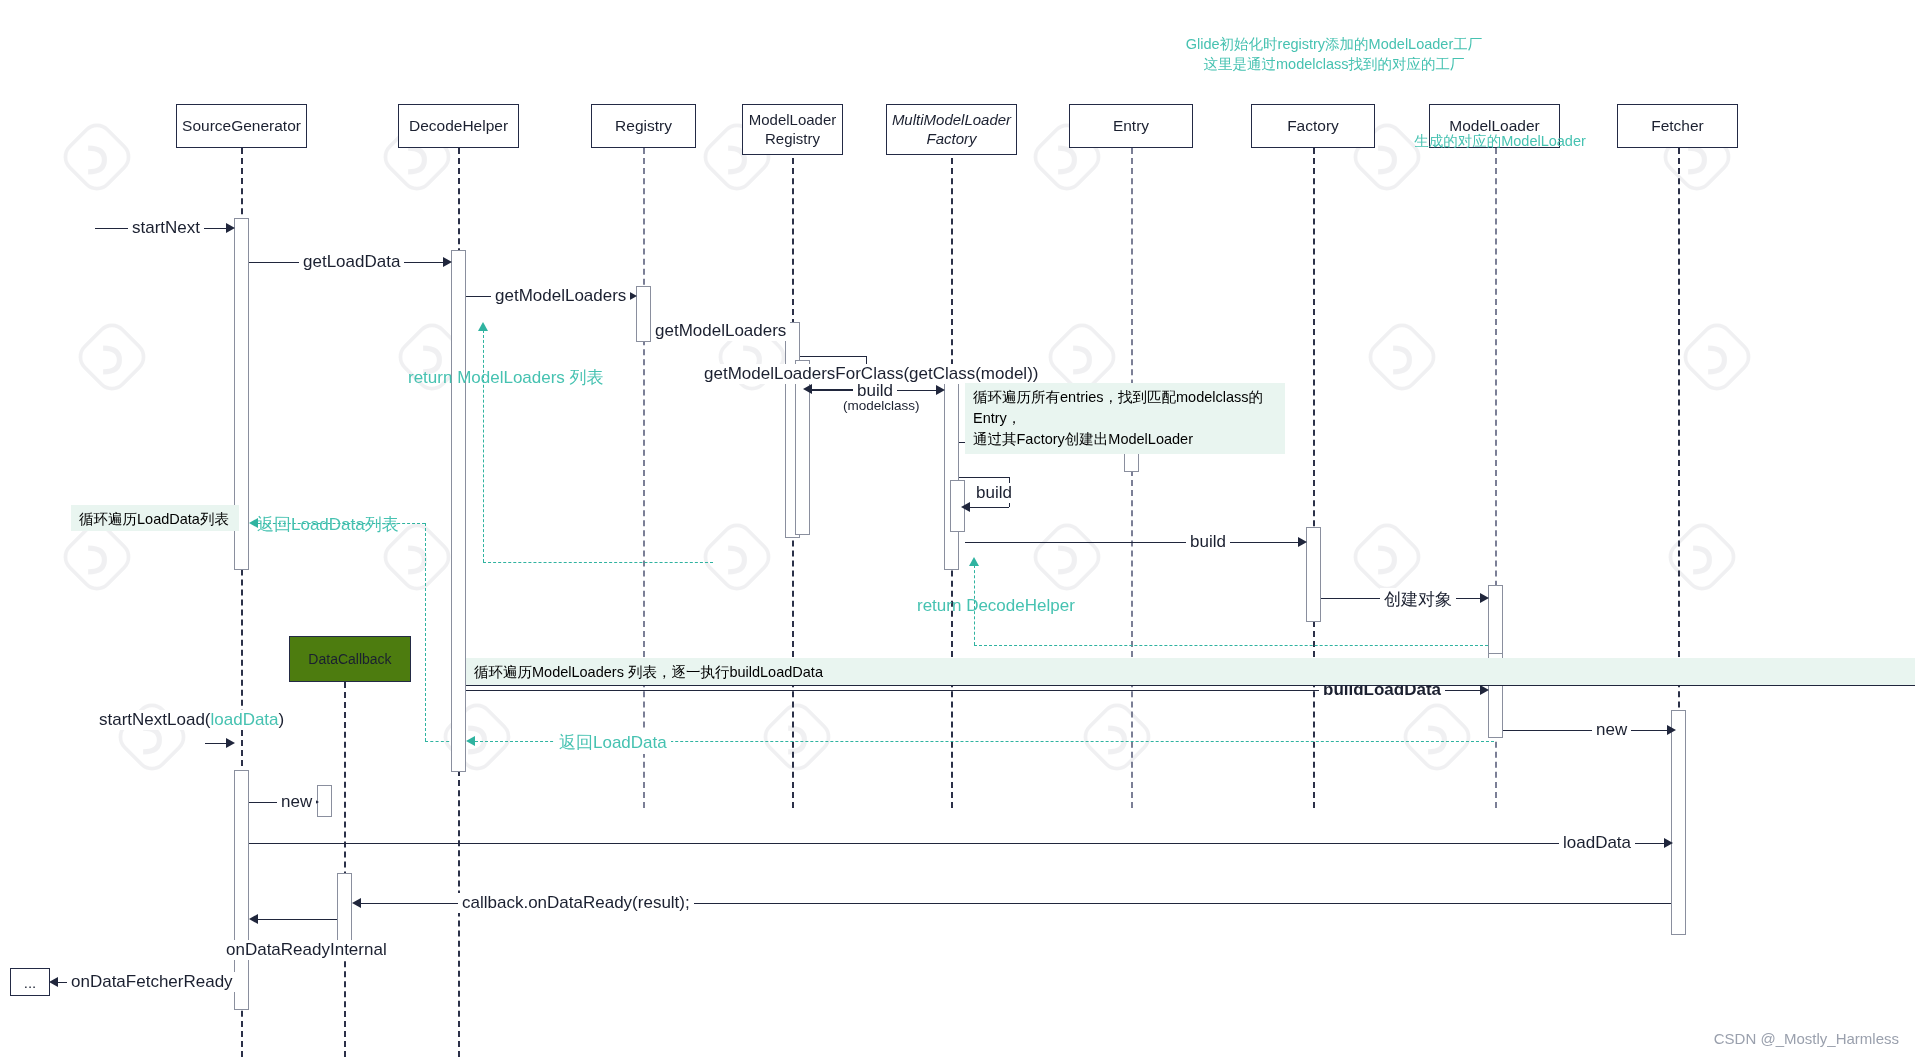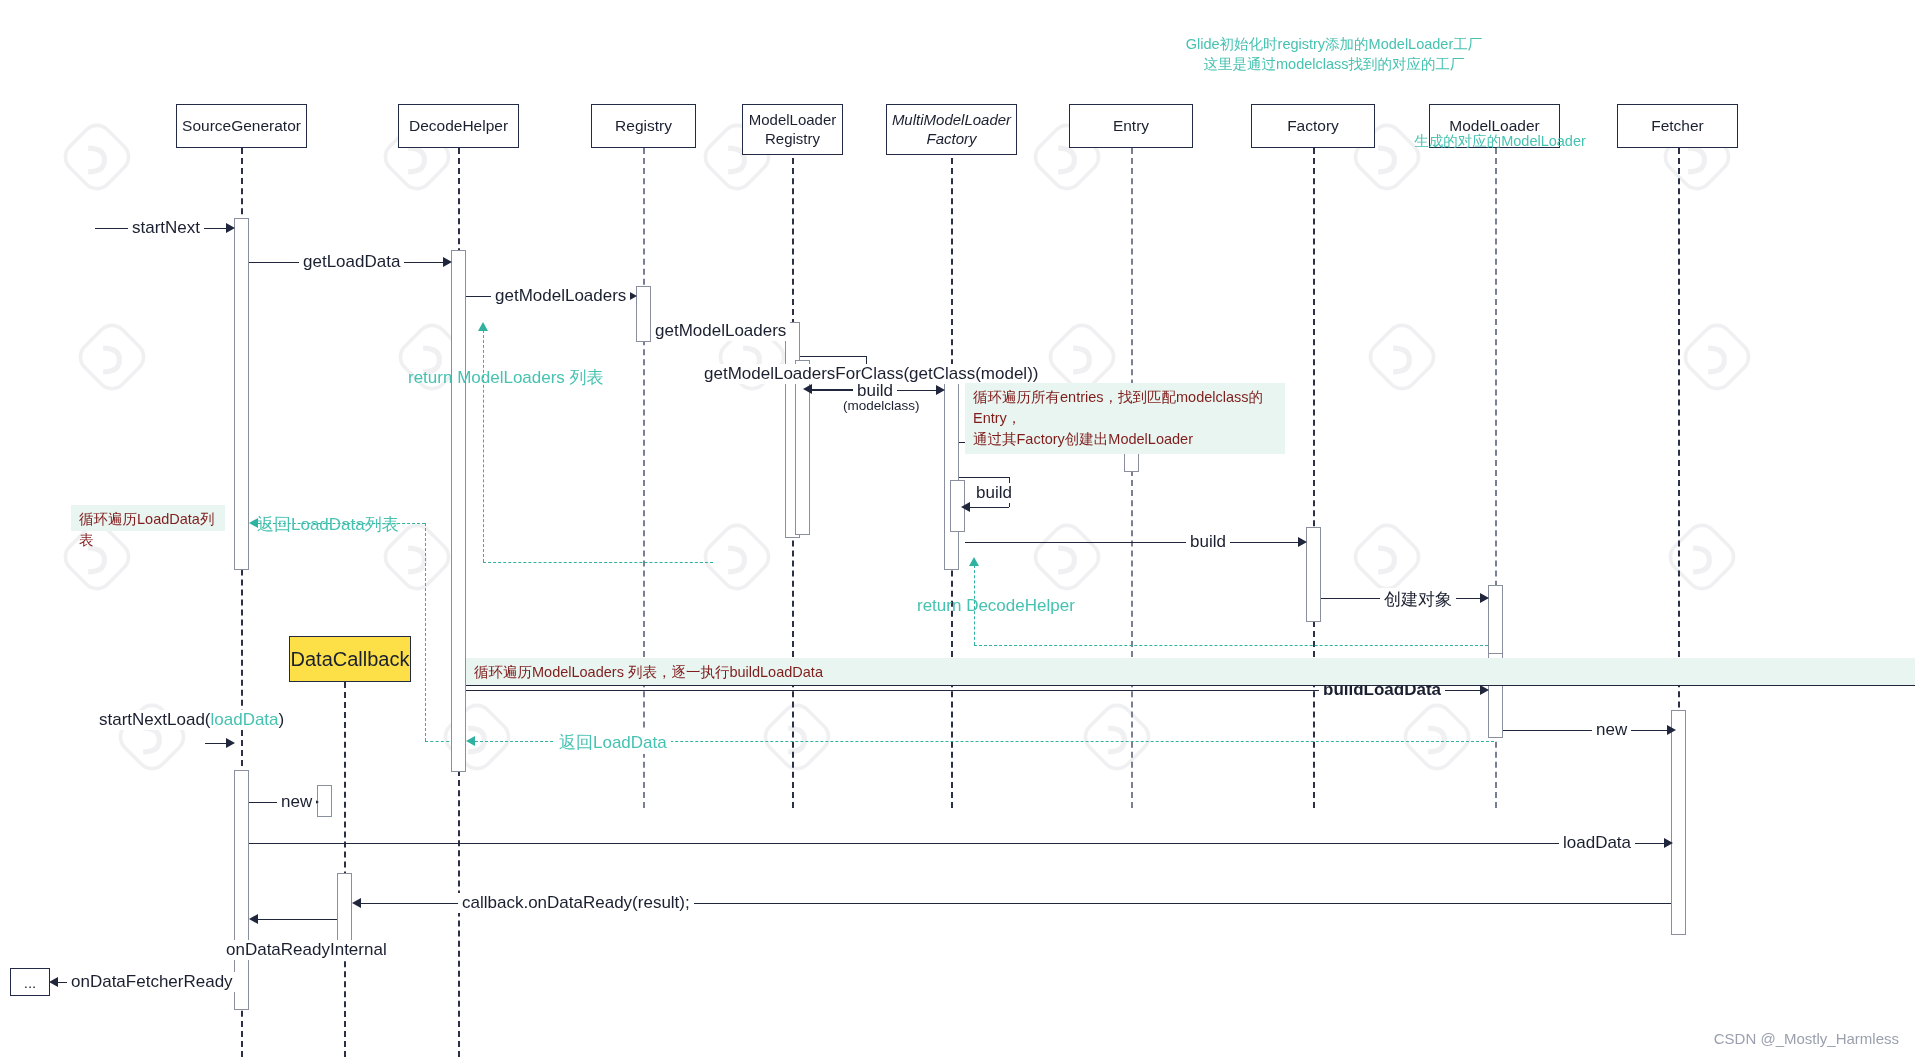--- a/index.html
+++ b/index.html
@@ -35,29 +35,29 @@
   
   .selfT{position:absolute;border-top:1.3px solid #20263c;height:0;z-index:4;}
   .selfR{position:absolute;border-left:1.3px solid #20263c;width:0;z-index:4;}
   .selfB{position:absolute;border-top:1.3px solid #20263c;height:0;z-index:4;}
 
   
   .vteal{position:absolute;border-left:1.5px dashed #2fb3a0;width:0;z-index:4;}
 
   
   .note{position:absolute;background:#e9f5f0;font-size:14.5px;line-height:1.45;
-        padding:4px 8px;box-sizing:border-box;color:#7f1d1d;z-index:9;white-space:pre-line;}
+        padding:4px 8px;box-sizing:border-box;color:#000000;z-index:9;white-space:pre-line;}
   .note.bar{border-bottom:1.3px solid #20263c;}
 
   
   .plain{position:absolute;font-size:14.5px;line-height:1.35;white-space:pre-line;color:#1b2030;z-index:9;}
 
   
-  .cbbox{position:absolute;background:#fde047;border:1.6px solid #232a45;
-         display:flex;align-items:center;justify-content:center;font-size:20px;z-index:9;box-sizing:border-box;}
+  .cbbox{position:absolute;background:#4d7c0f;border:1.6px solid #232a45;
+         display:flex;align-items:center;justify-content:center;font-size:14px;z-index:9;box-sizing:border-box;}
   .endbox{position:absolute;background:#fff;border:1.4px solid #232a45;
           display:flex;align-items:center;justify-content:center;font-size:15px;z-index:9;box-sizing:border-box;}
 
   
   .wm{position:absolute;width:74px;height:74px;opacity:.085;z-index:2;pointer-events:none;}
   .wm svg{width:100%;height:100%;display:block;}
   .csdn{position:absolute;right:16px;bottom:10px;font-size:15px;color:#9aa0ad;z-index:12;}
 </style>
 </head>
 <body>
@@ -360,21 +360,21 @@
   <div class="msg teal" style="left:425px;top:741px;width:40px;"></div>
   <div class="lbl teal nb" style="left:253px;top:513px;">返回LoadData列表</div>
 
   <div class="msg teal" style="left:470px;top:741px;width:1024px;"></div>
   <div class="arrowL teal" style="left:466px;top:736px;"></div>
   <div class="lbl teal nb" style="left:555px;top:731px;background:#fff;">返回LoadData</div>
 
   <div class="note" style="left:965px;top:383px;width:320px;">循环遍历所有entries，找到匹配modelclass的Entry，
 通过其Factory创建出ModelLoader</div>
 
-  <div class="note" style="left:71px;top:505px;width:154px;height:26px;">循环遍历LoadData列表</div>
+  <div class="note" style="left:71px;top:505px;width:168px;height:26px;">循环遍历LoadData列表</div>
 
   <div class="note bar" style="left:466px;top:658px;width:1631px;height:28px;">循环遍历ModelLoaders 列表，逐一执行buildLoadData</div>
 
 
   <div class="cbbox" style="left:289px;top:636px;width:122px;height:46px;">
     <span>DataCallback</span>
   </div>
   <div class="plife dark" style="left:344px;top:682px;height:375px;"></div>
 
   <div class="endbox" style="left:10px;top:968px;width:40px;height:28px;">

